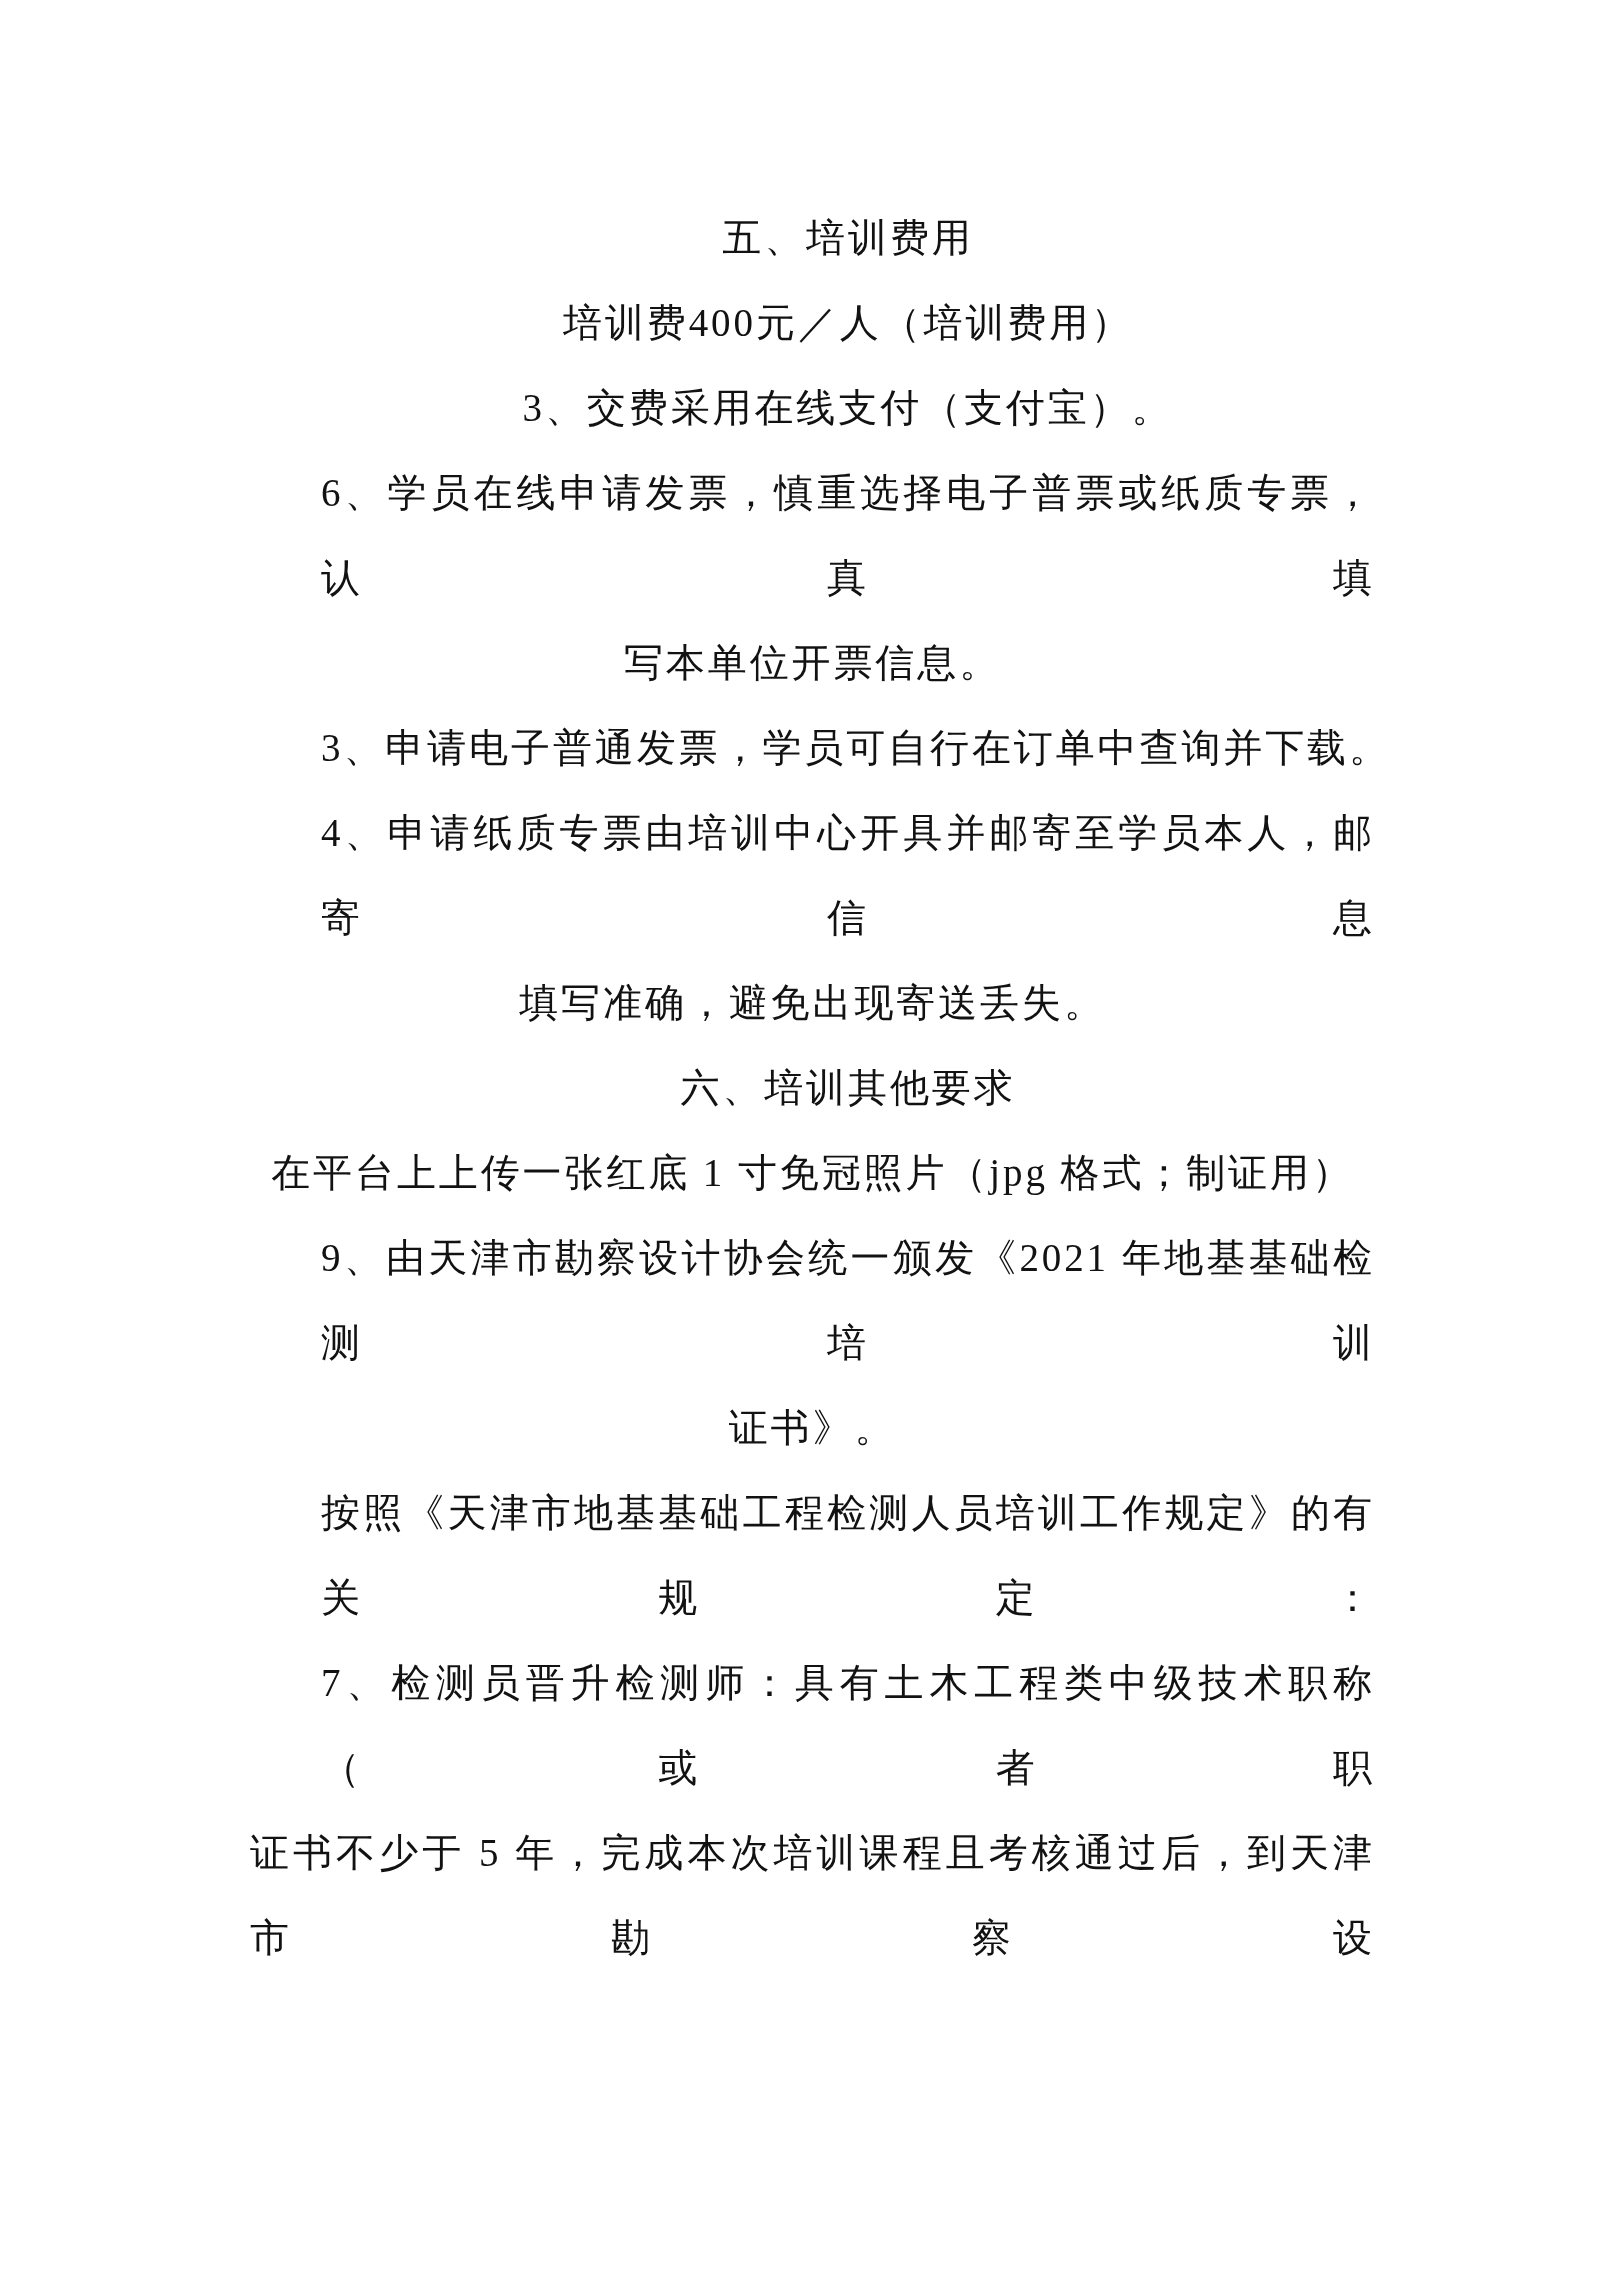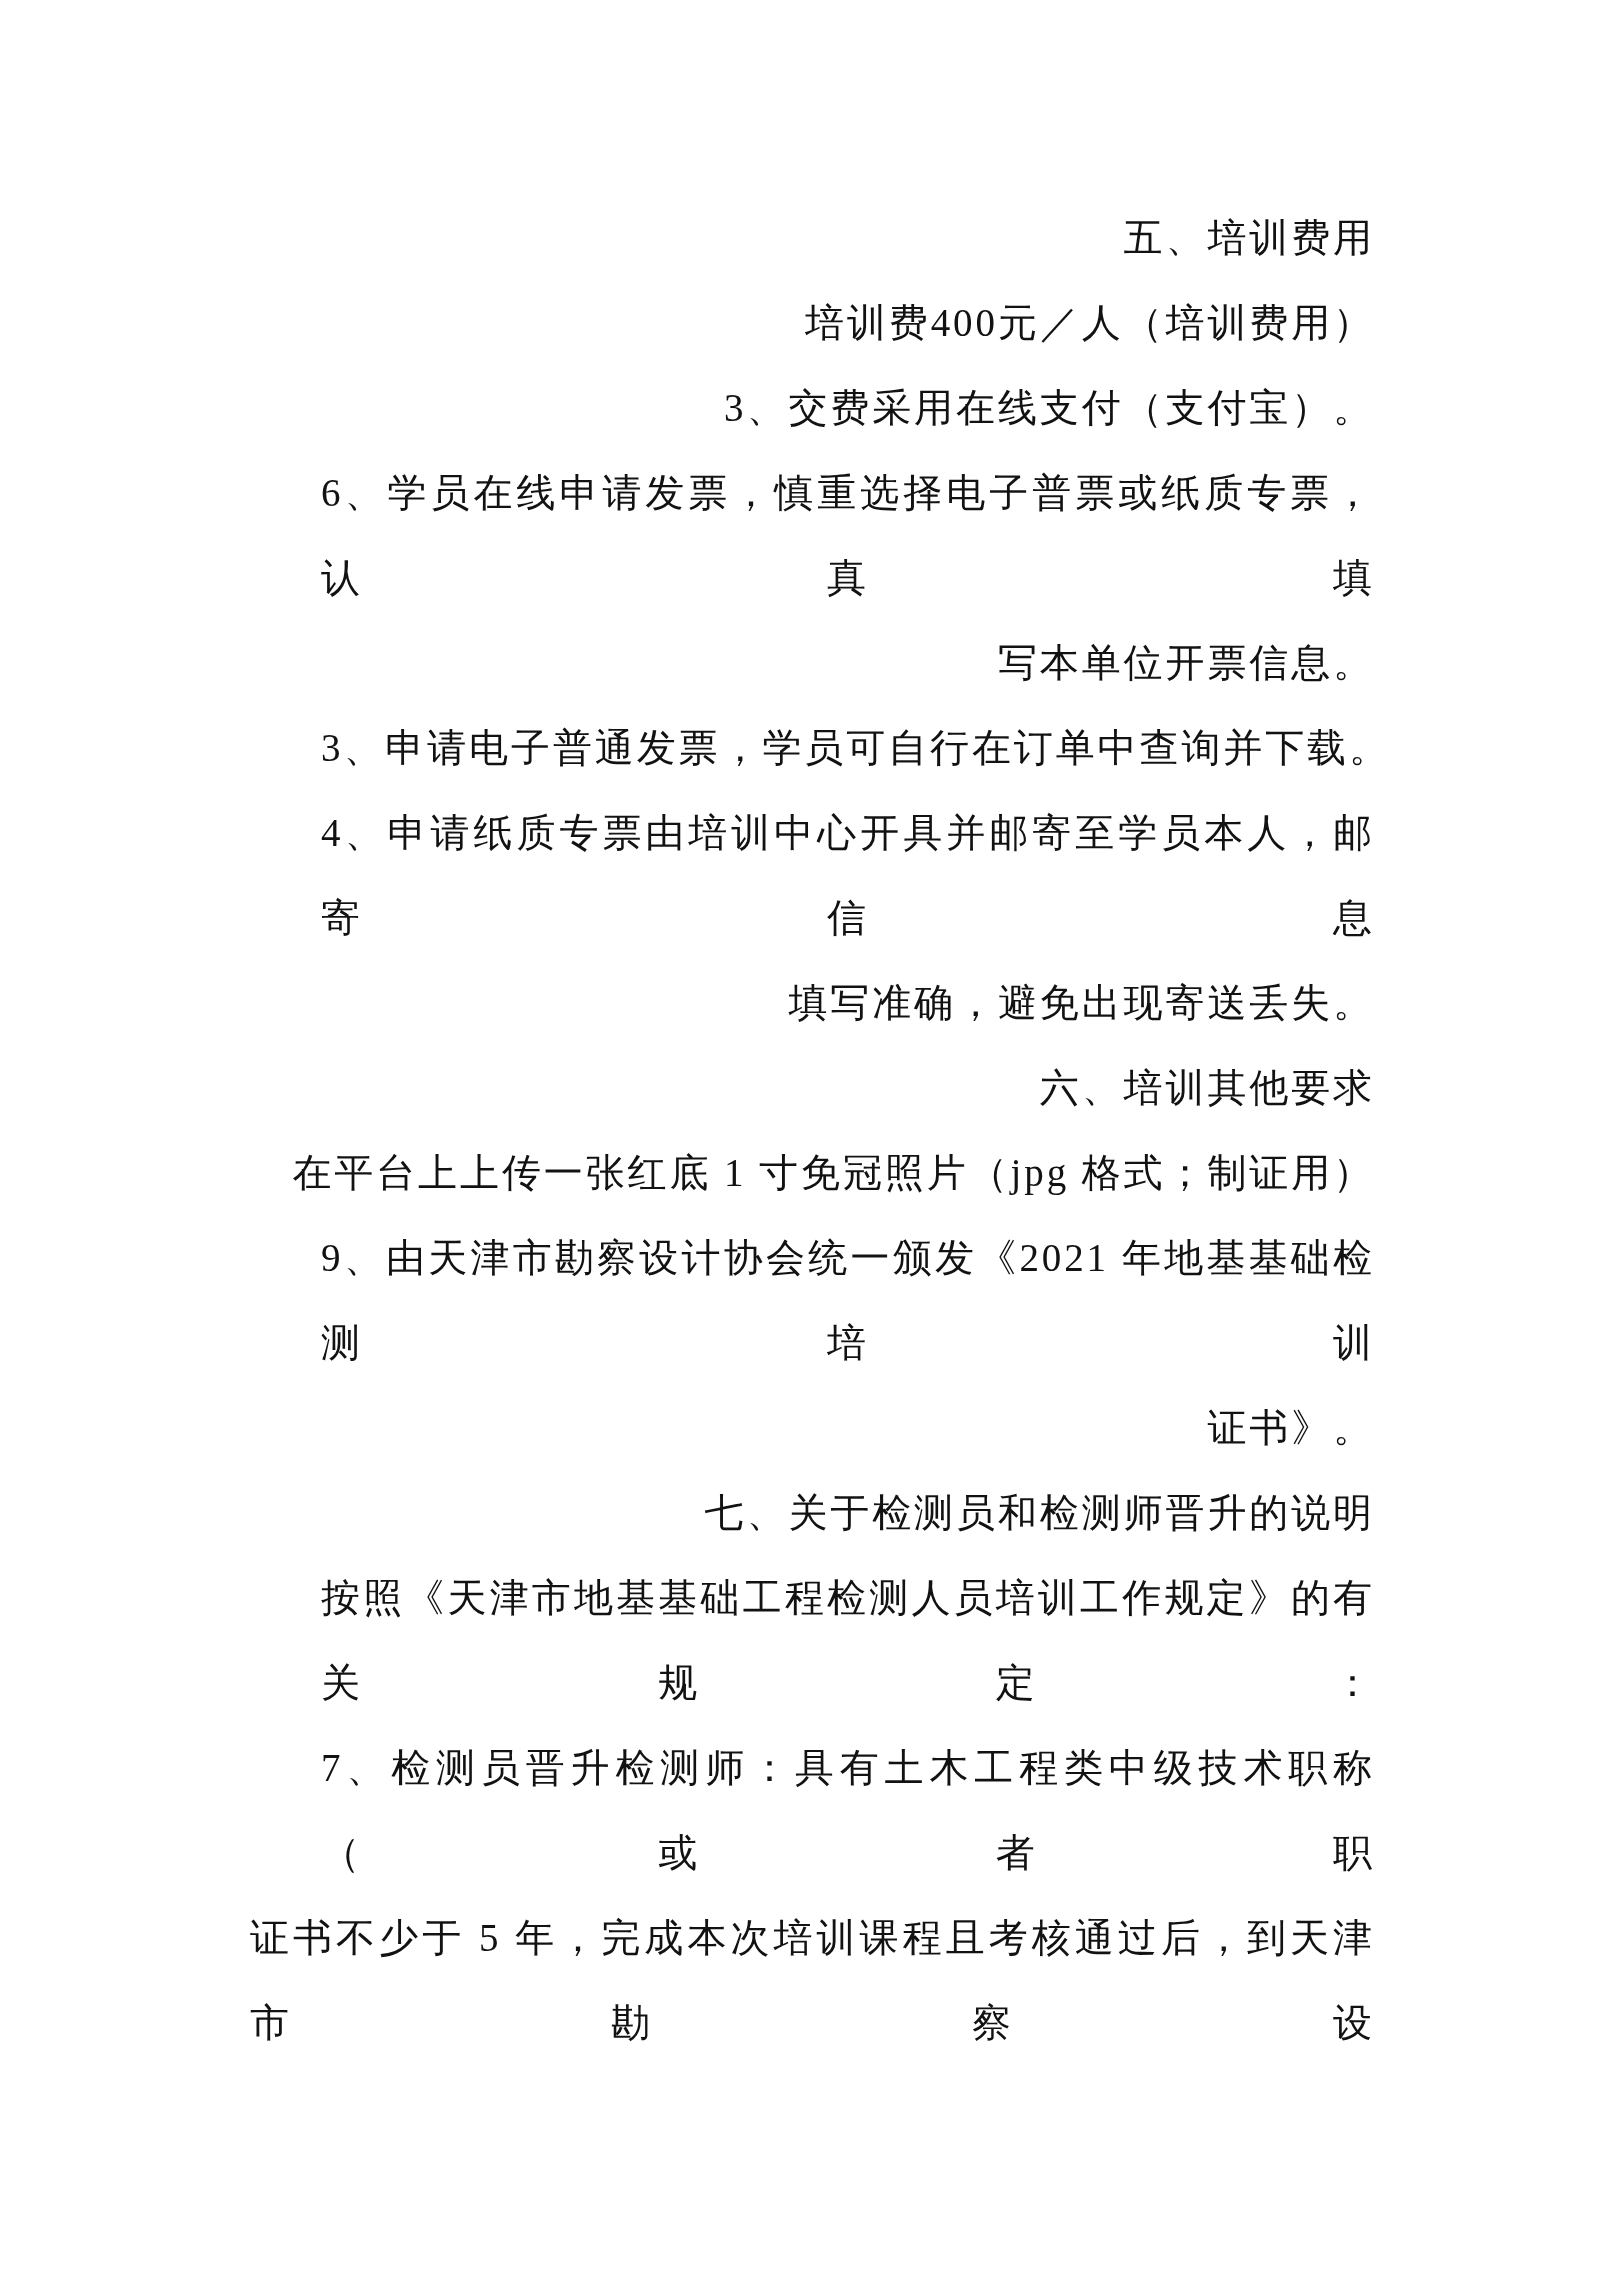--- a/index.html
+++ b/index.html
@@ -22,21 +22,21 @@
     width: 1125px;
     color: #121212;
     font-size: 39px;
     line-height: 85px;
     letter-spacing: 2.9px;
   }
   .line {
     margin: 0;
     padding: 0;
     white-space: nowrap;
-    text-align: right;
+    text-align: center;
   }
   .line.indent {
     padding-left: 71px;
   }
   .line.full {
     white-space: normal;
     text-align: justify;
     text-align-last: justify;
   }
 </style>
@@ -50,20 +50,19 @@
     <p class="line indent">3、交费采用在线支付（支付宝）。</p>
     <p class="line indent full">6、学员在线申请发票，慎重选择电子普票或纸质专票，认真填</p>
     <p class="line">写本单位开票信息。</p>
     <p class="line indent">3、申请电子普通发票，学员可自行在订单中查询并下载。</p>
     <p class="line indent full">4、申请纸质专票由培训中心开具并邮寄至学员本人，邮寄信息</p>
     <p class="line">填写准确，避免出现寄送丢失。</p>
     <p class="line indent">六、培训其他要求</p>
     <p class="line">在平台上上传一张红底 1 寸免冠照片（jpg 格式；制证用）</p>
     <p class="line indent full">9、由天津市勘察设计协会统一颁发《2021 年地基基础检测培训</p>
     <p class="line">证书》。</p>
-    <p class="line indent">七、关于检测员和检测师晋升的说明</p>
     <p class="line indent full">按照《天津市地基基础工程检测人员培训工作规定》的有关规定：</p>
     <p class="line indent full">7、检测员晋升检测师：具有土木工程类中级技术职称（或者职</p>
     <p class="line full">证书不少于 5 年，完成本次培训课程且考核通过后，到天津市勘察设</p>
 
   </div>
 </div>
 
 
 </body></html>

